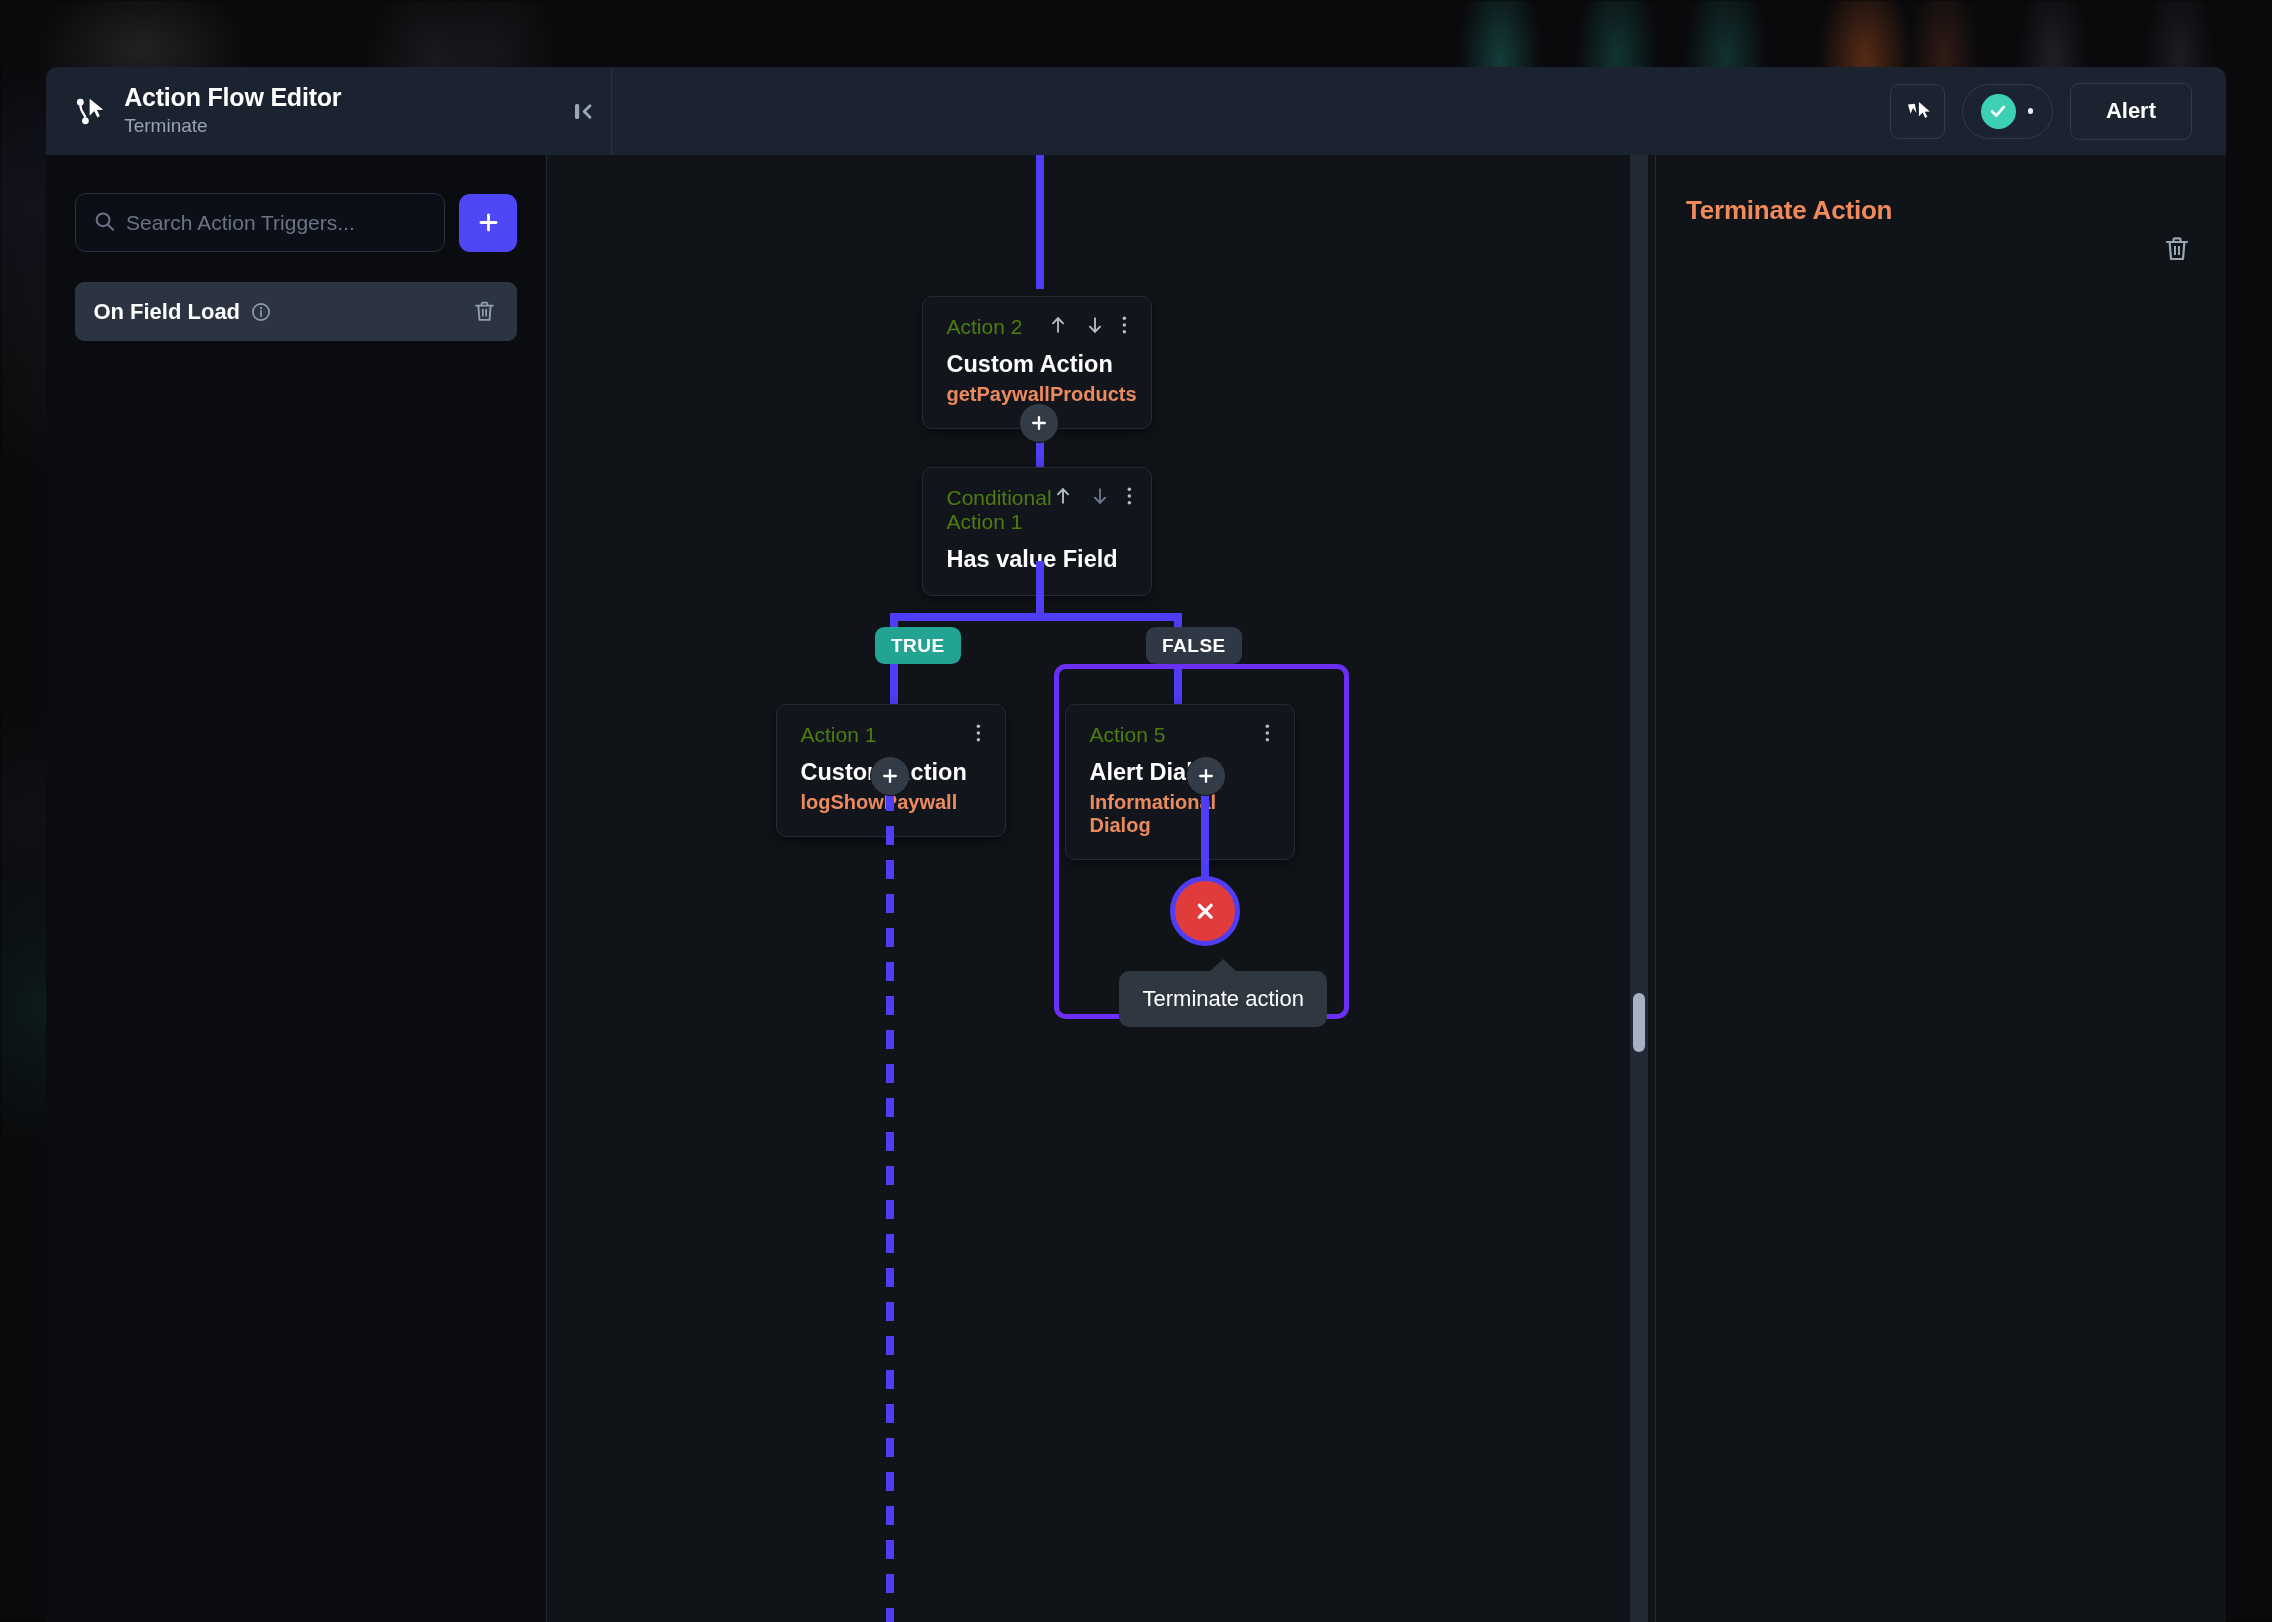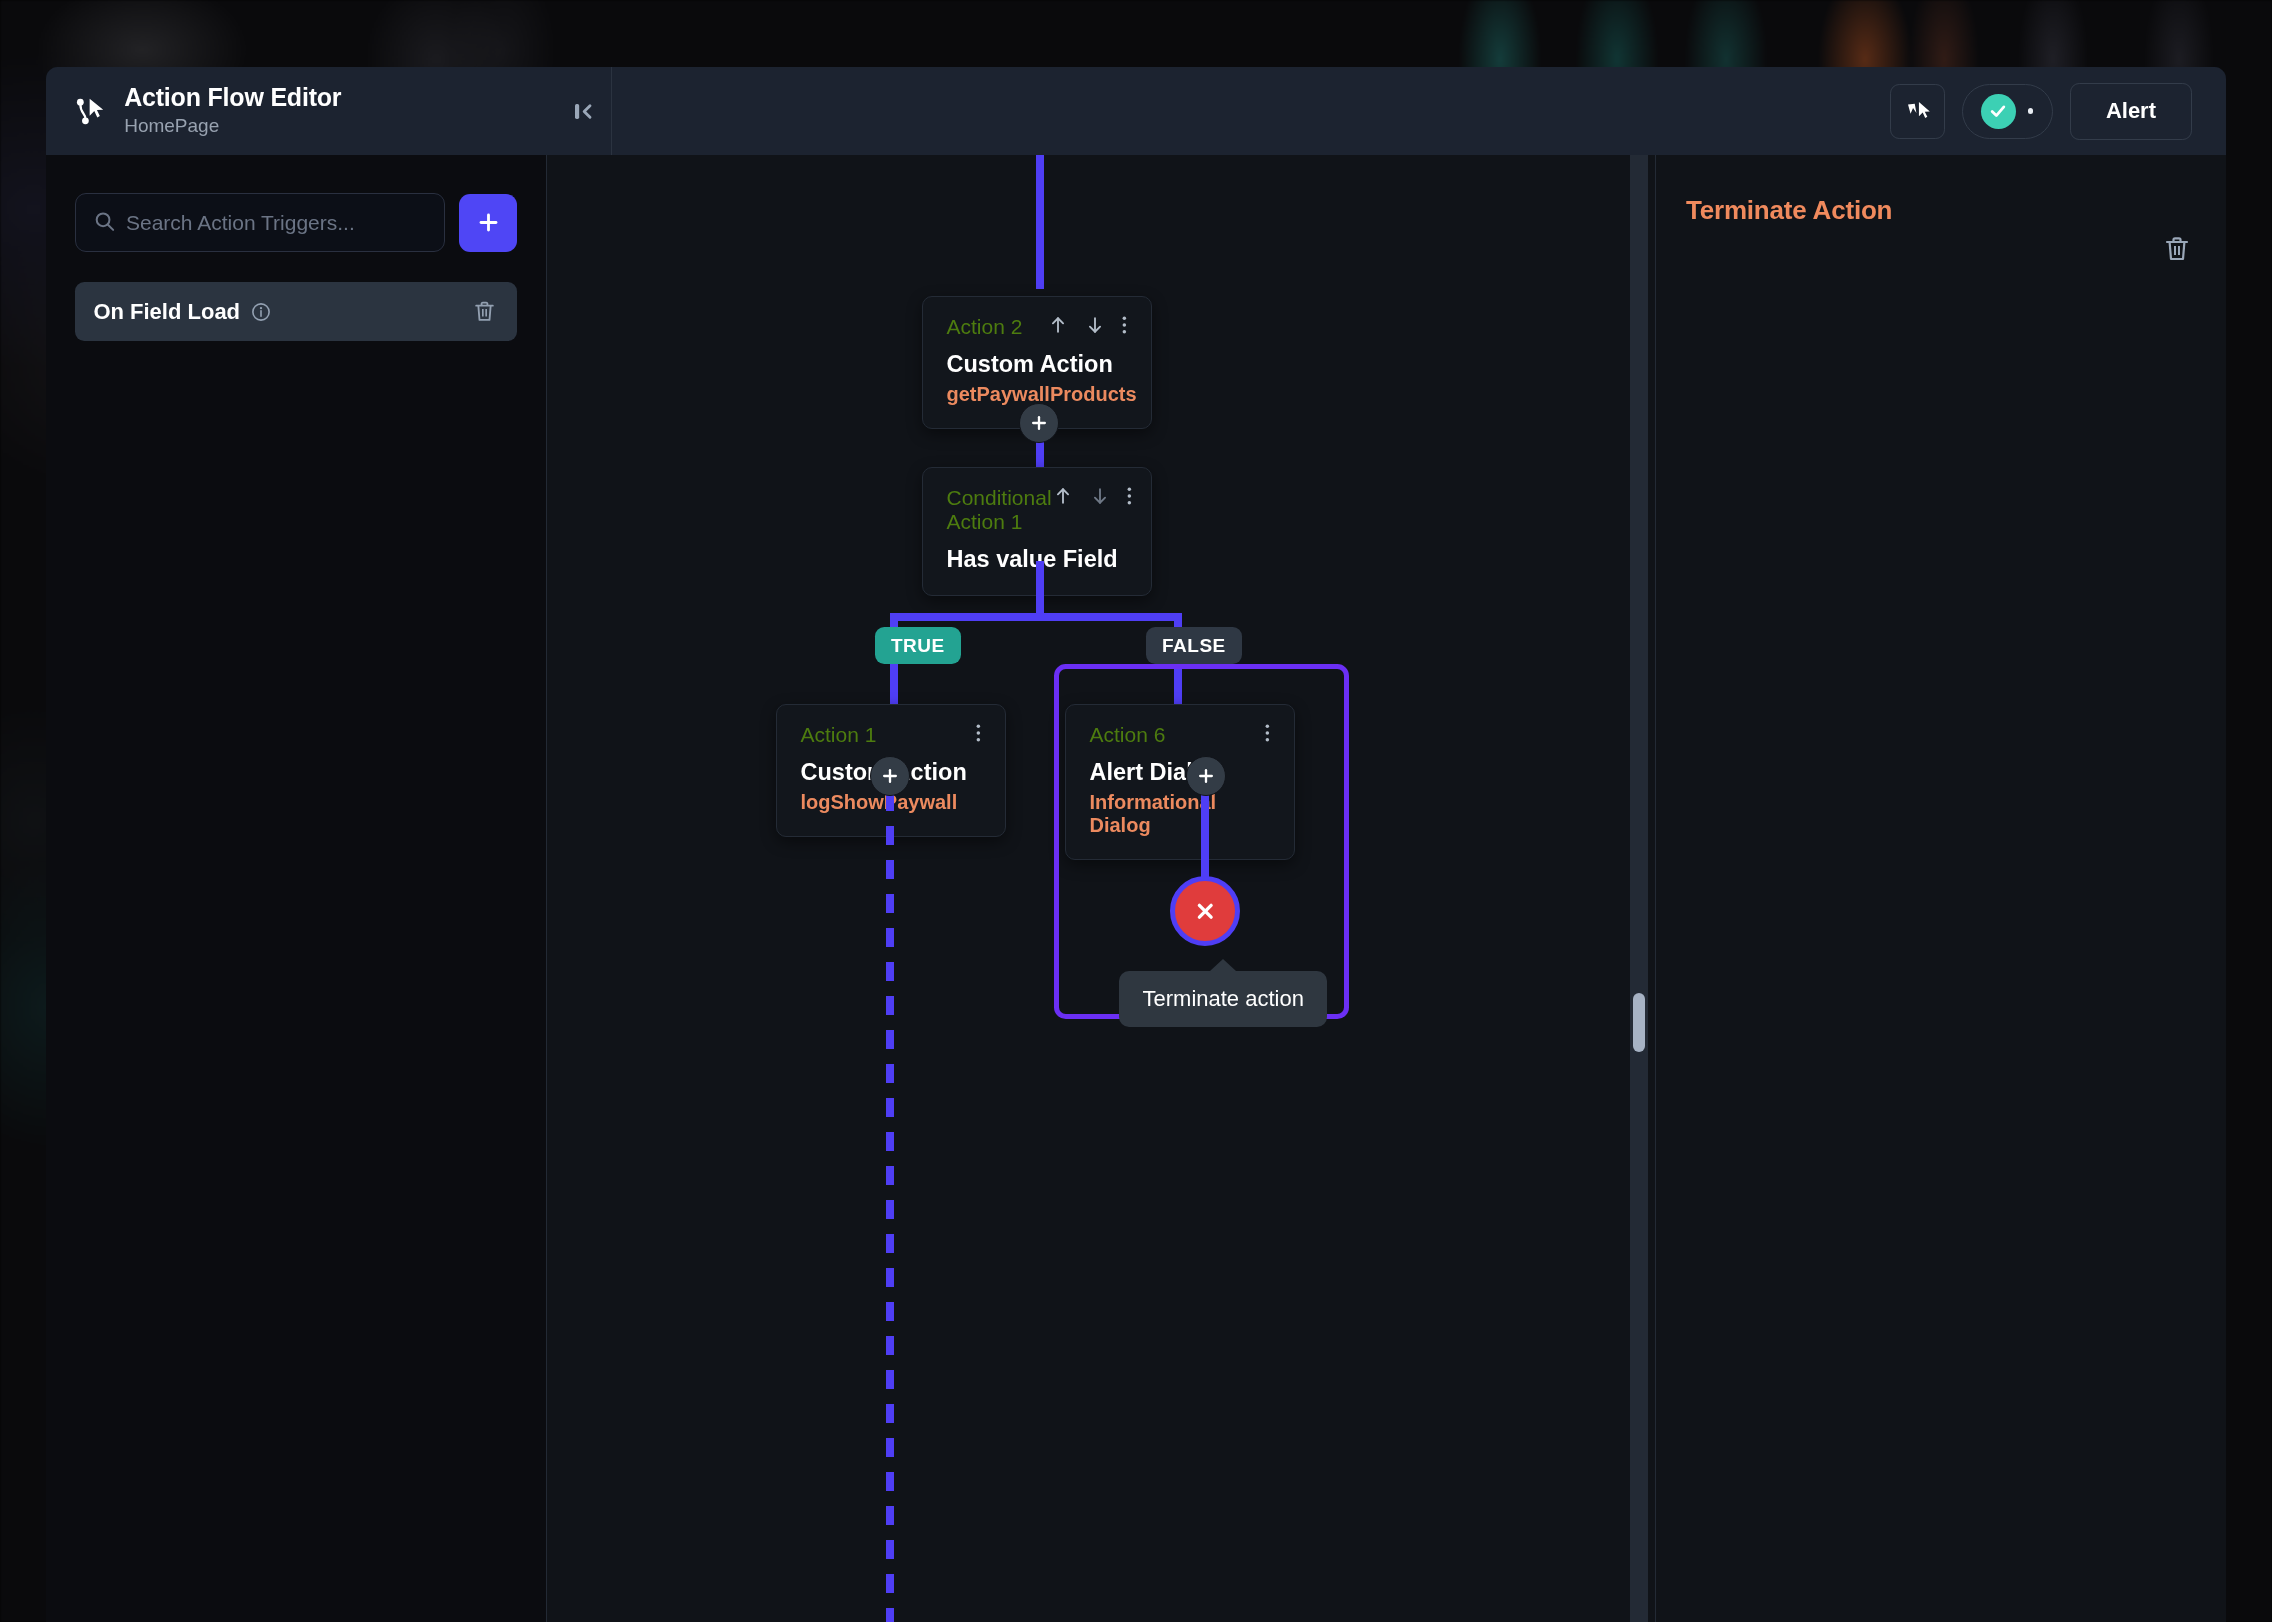--- a/index.html
+++ b/index.html
@@ -259,21 +259,21 @@
       <span class="flow-logo">
         <svg width="39" height="39" viewBox="0 0 46 46">
           <circle cx="11" cy="12" r="4" fill="#ffffff"></circle>
           <circle cx="17" cy="34" r="4" fill="#ffffff"></circle>
           <path d="M11 14 C11 26, 17 24, 17 32" stroke="#ffffff" stroke-width="2.6" fill="none"></path>
           <path d="M22 8 L22 28 L27.5 22.5 L31 30 L34 28.4 L30.6 21.2 L38 21 Z" fill="#ffffff"></path>
         </svg>
       </span>
       <div id="title-block">
         <div id="app-title">Action Flow Editor</div>
-        <div id="app-subtitle">HomePage</div>
+        <div id="app-subtitle">Terminate</div>
       </div>
       <div id="collapse-btn">
         <svg width="25" height="25" viewBox="0 0 30 30">
           <rect x="6" y="6" width="5" height="18" rx="2" fill="#9aa7b8"></rect>
           <path d="M24 8 L17 15 L24 22" stroke="#9aa7b8" stroke-width="3.4" fill="none" stroke-linecap="round" stroke-linejoin="round"></path>
         </svg>
       </div>
     </div>
 
     <div id="header-right">
@@ -441,21 +441,21 @@
           <svg width="20" height="20" viewBox="0 0 24 24">
             <line x1="12" y1="5" x2="12" y2="19" stroke="#ffffff" stroke-width="2.8" stroke-linecap="round"></line>
             <line x1="5" y1="12" x2="19" y2="12" stroke="#ffffff" stroke-width="2.8" stroke-linecap="round"></line>
           </svg>
         </div>
 
         <div class="edge-dashed-v" style="left:339px; top:637px; height:890px;"></div>
 
         <div class="node" style="left:518px; top:549px; width:230px;">
           <div class="node-head">
-            <span class="node-index">Action 6</span>
+            <span class="node-index">Action 5</span>
             <span class="node-tools">
               <span class="tool-ico">
                 <svg width="6.7" height="22" viewBox="0 0 8 26">
                   <circle cx="4" cy="5" r="2.1" fill="#b3bdc9"></circle>
                   <circle cx="4" cy="13" r="2.1" fill="#b3bdc9"></circle>
                   <circle cx="4" cy="21" r="2.1" fill="#b3bdc9"></circle>
                 </svg>
               </span>
             </span>
           </div>

